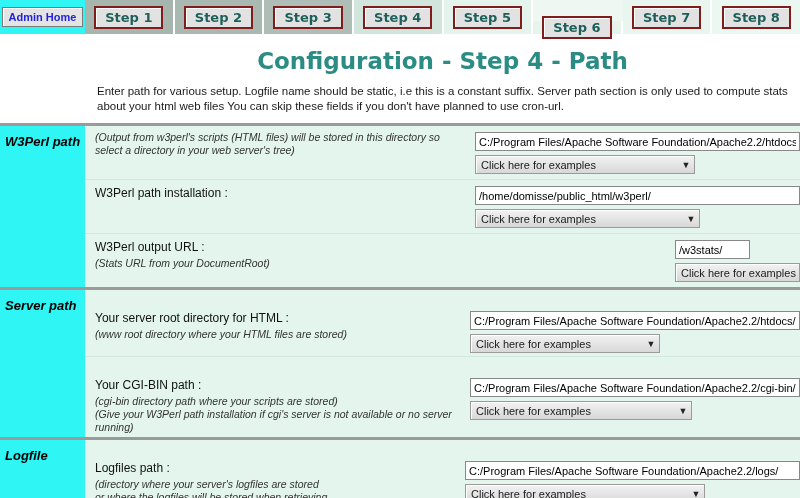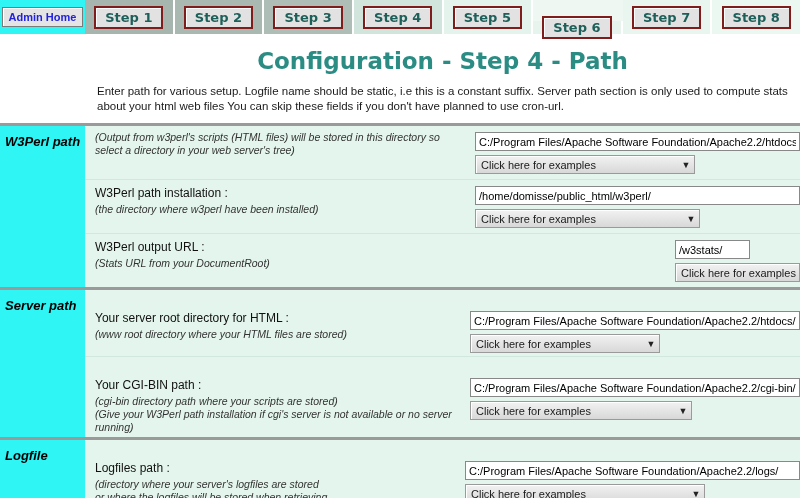--- a/index.html
+++ b/index.html
@@ -297,21 +297,20 @@
           <div class="sel w-dd-1">
             <span class="sel-label">Click here for examples</span>
             <span class="arrow">▼</span>
           </div>
         </div>
       </div>
 
       <div class="field-row">
         <div class="field-labels">
           <div class="field-title">W3Perl path installation :</div>
-          <div class="field-hint">(the directory where w3perl have been installed)</div>
         </div>
         <div class="field-controls">
           <input class="txt w-full-path" type="text" value="/home/domisse/public_html/w3perl/" style="">
           <div class="sel w-dd-2">
             <span class="sel-label">Click here for examples</span>
             <span class="arrow">▼</span>
           </div>
         </div>
       </div>
 

